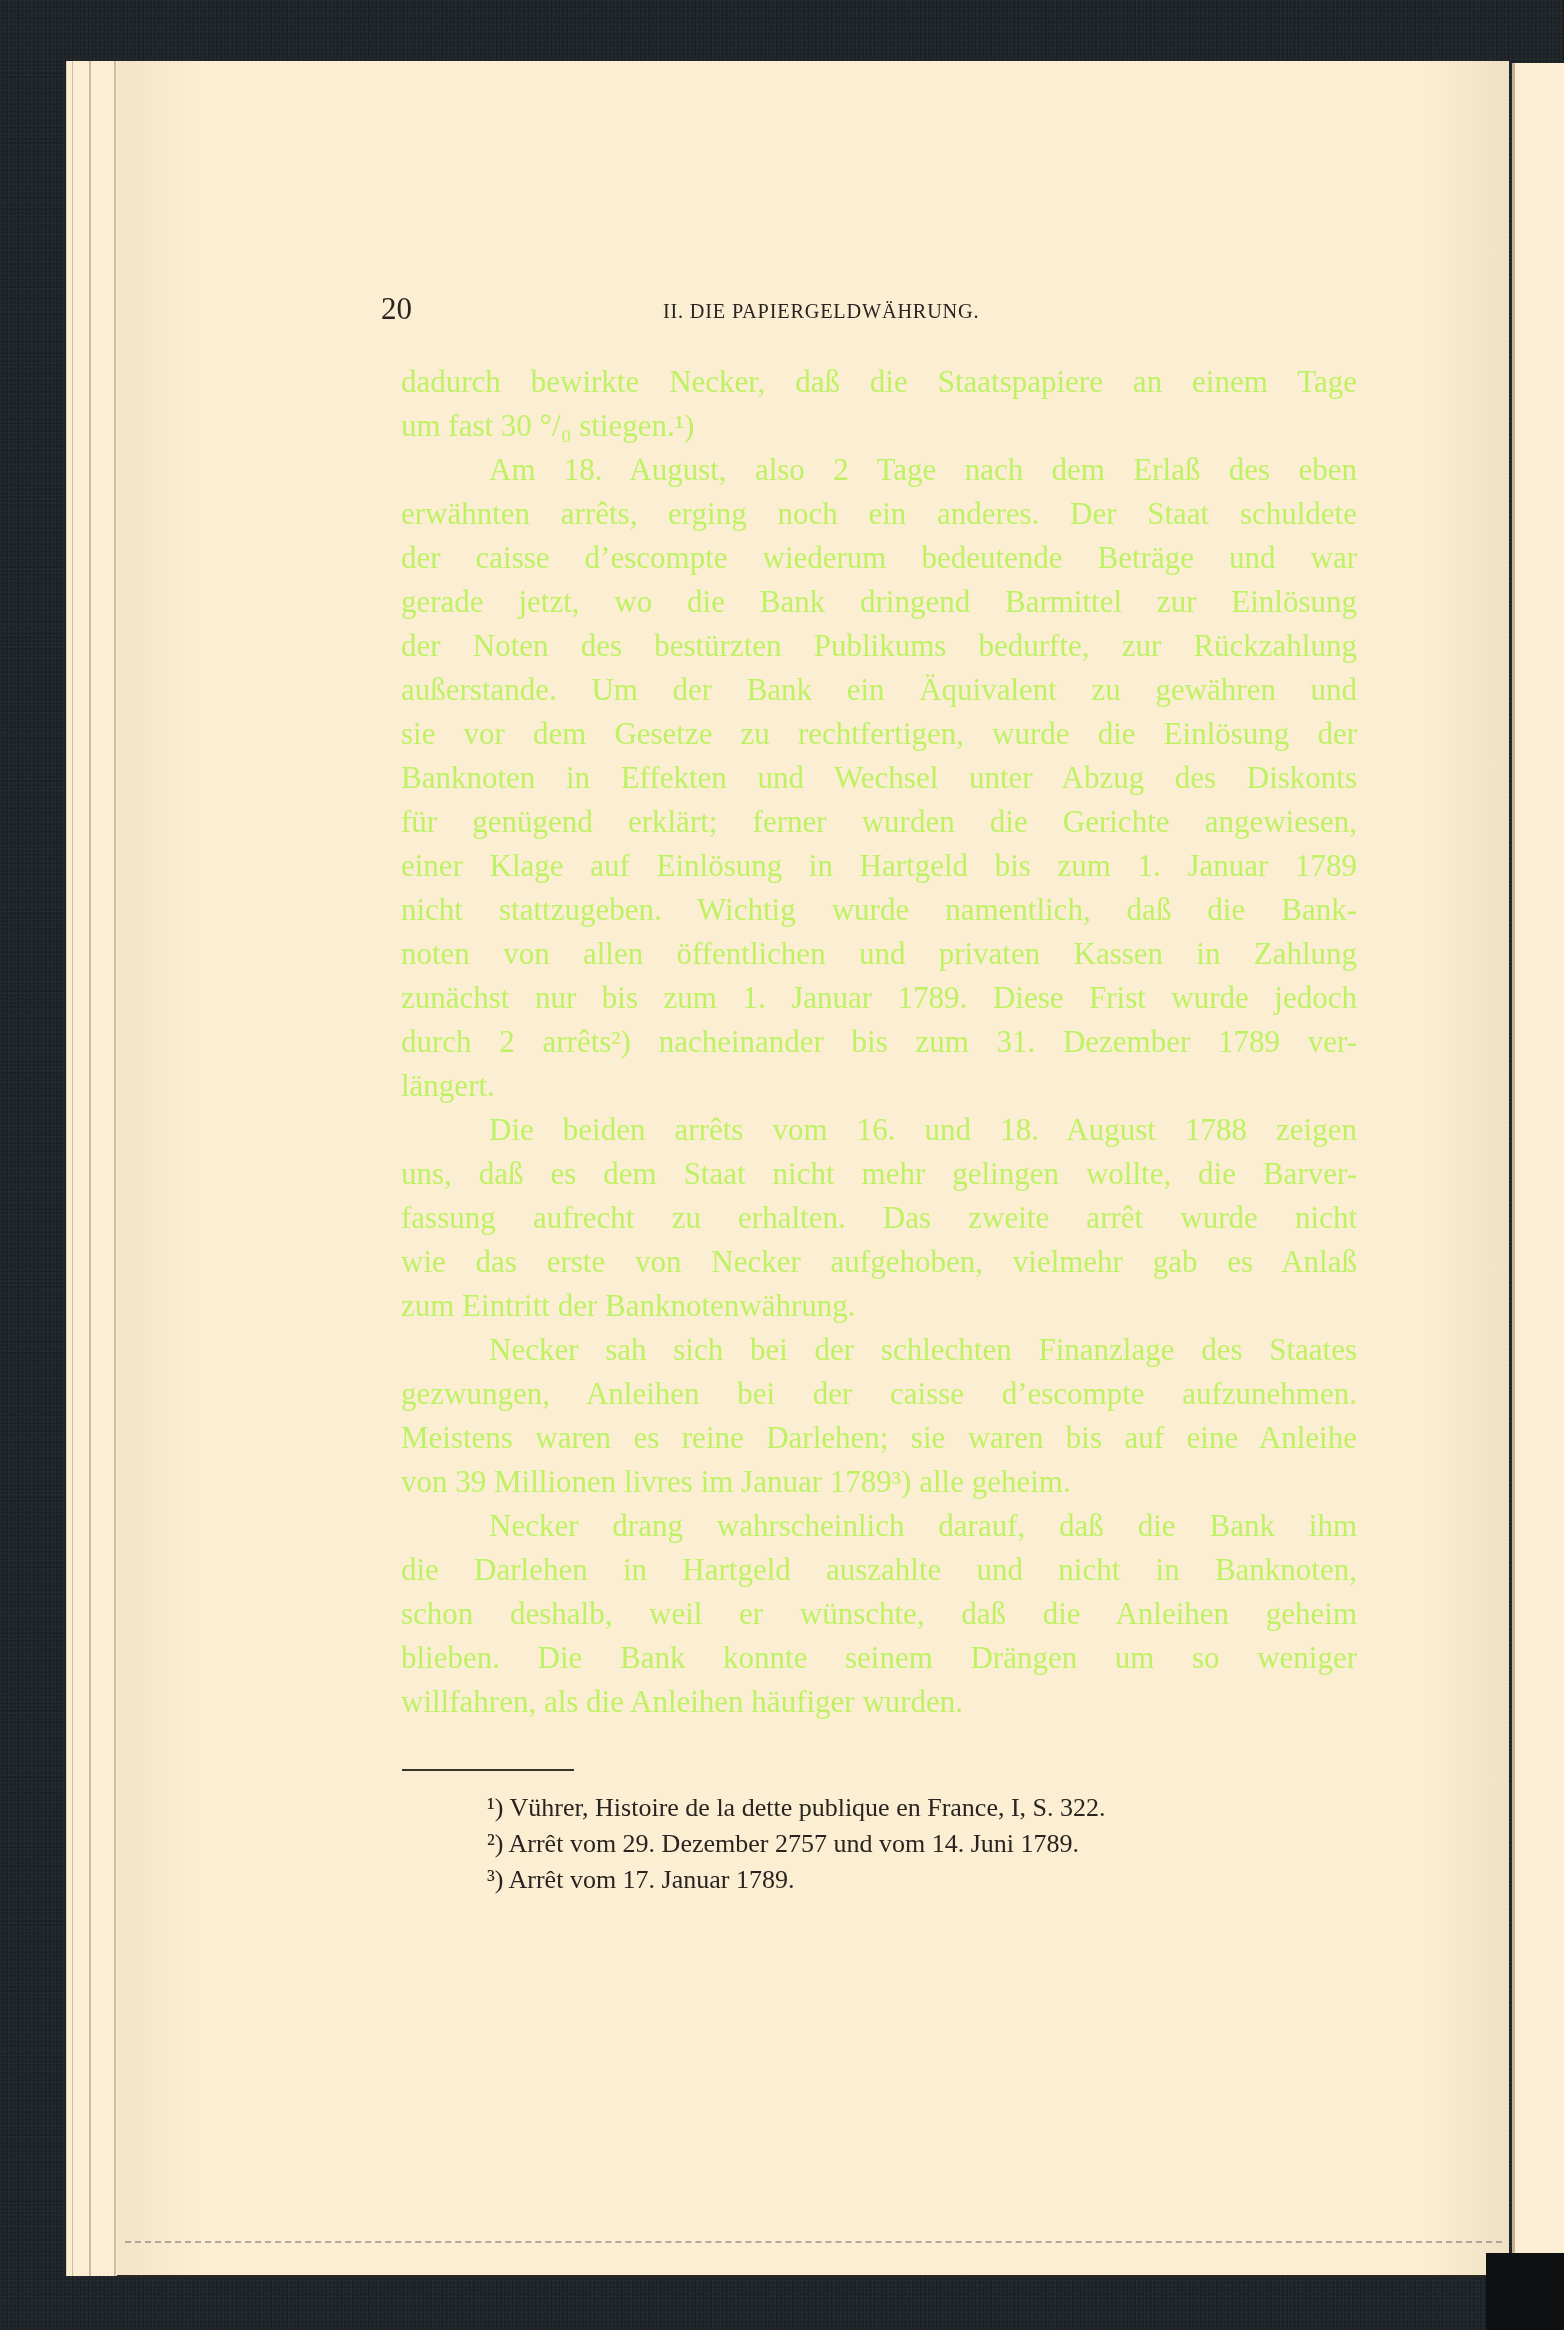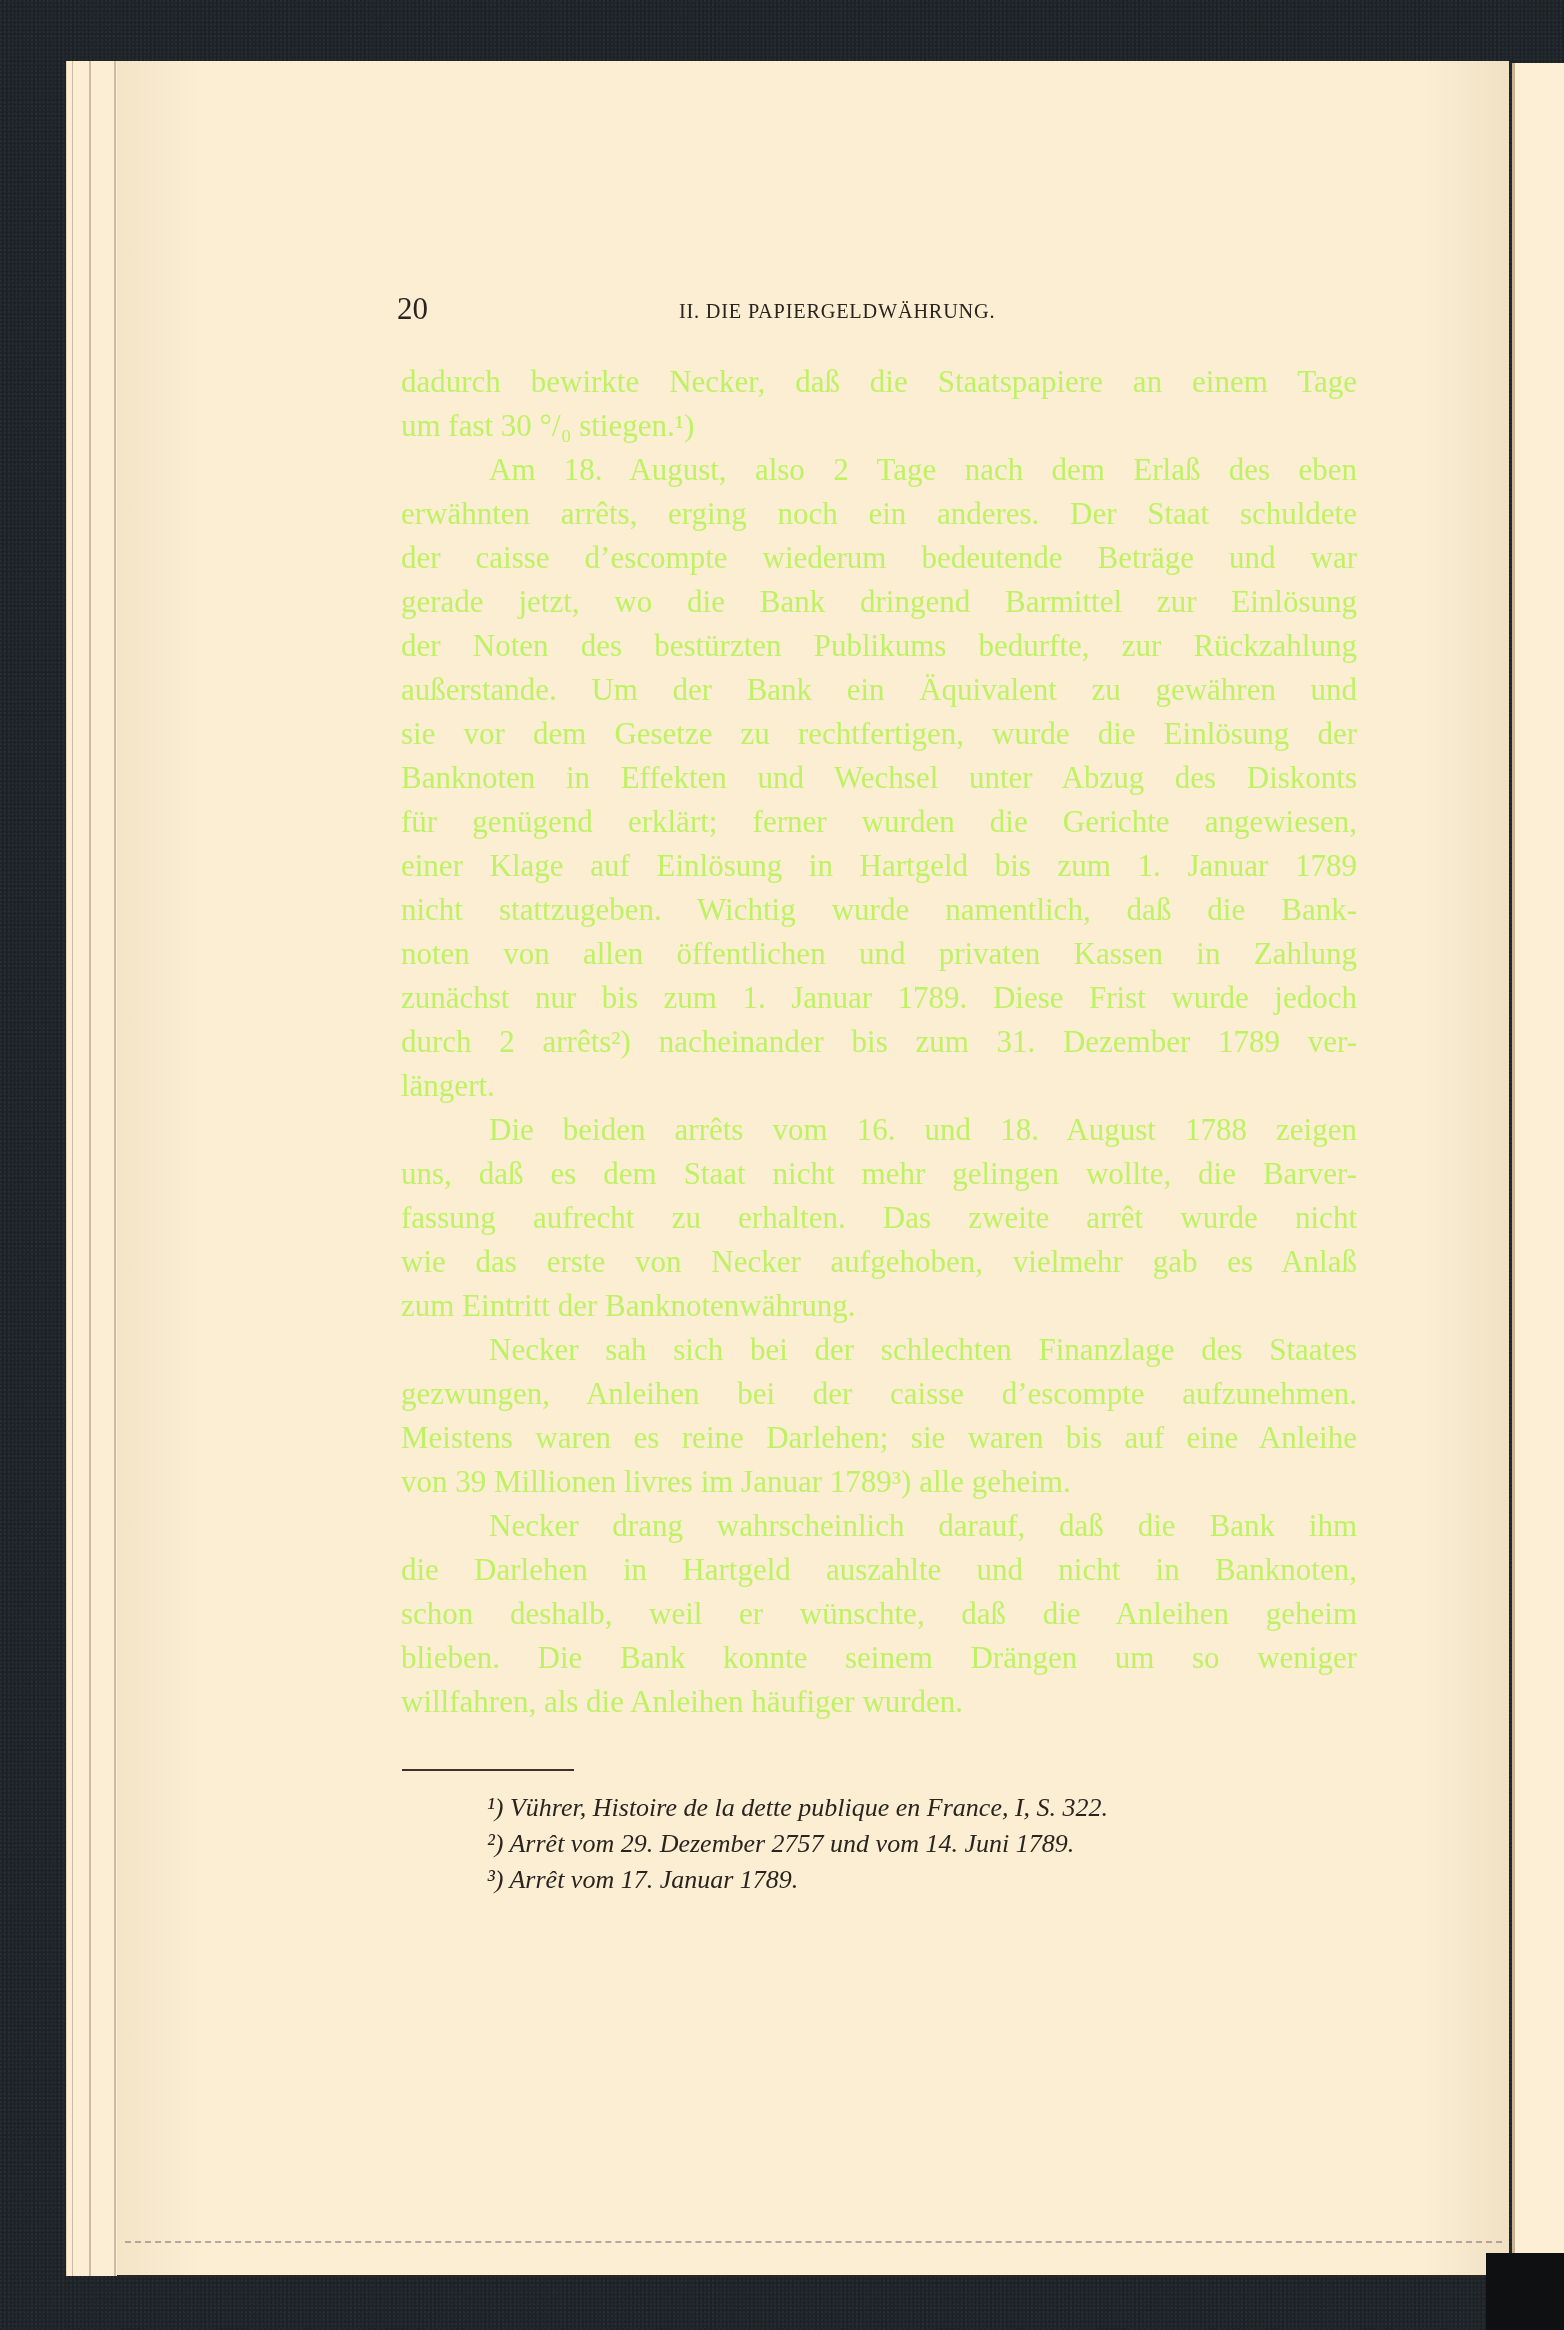--- a/index.html
+++ b/index.html
@@ -35,21 +35,21 @@
       position: absolute; left: 1512px; top: 63px; width: 52px; height: 2198px;
       background: #fcefd6;
       border-left: 3.1px solid #c9b28f;
     }
     .shadow-right {
       position: absolute; left: 1486px; top: 2253px; width: 78px; height: 78px;
       background: #0e1012;
     }
     
     .header {
-      position: absolute; left: 397px; top: 291px; width: 961px; height: 47px;
+      position: absolute; left: 381px; top: 291px; width: 961px; height: 47px;
       color: #2a2420;
     }
     .page-number { position: absolute; left: 0; top: 0; font-size: 31px; }
     .running-head {
       position: absolute; left: 282px; top: 9.4px; font-size: 20.3px; letter-spacing: 0.8px;
     }
     .body-text {
       position: absolute; left: 401px; top: 360px; width: 956px;
       color: #bef264; font-size: 31px; line-height: 44px;
     }
@@ -57,21 +57,21 @@
     .para .line-out { display: block; text-align: justify; text-align-last: justify; white-space: nowrap; }
     .line-out.last { text-align-last: left; }
     .indent { padding-left: 88px; }
     .footnote-rule {
       position: absolute; left: 402px; top: 1769px; width: 172px; height: 2.3px; background: #3a322c;
     }
     .footnotes {
       position: absolute; left: 487px; top: 1790px; width: 939px;
       color: #2a2420; font-size: 26px; line-height: 36px;
     }
-    .footnote { white-space: nowrap; font-style: italic; }
+    .footnote { white-space: nowrap; }
   </style>
 </head>
 <body>
 
 <div class="stack">
   <div class="line" style="left:4.7px"></div>
   <div class="line" style="left:22px"></div>
   <div class="line" style="left:47px"></div>
 </div>
 

